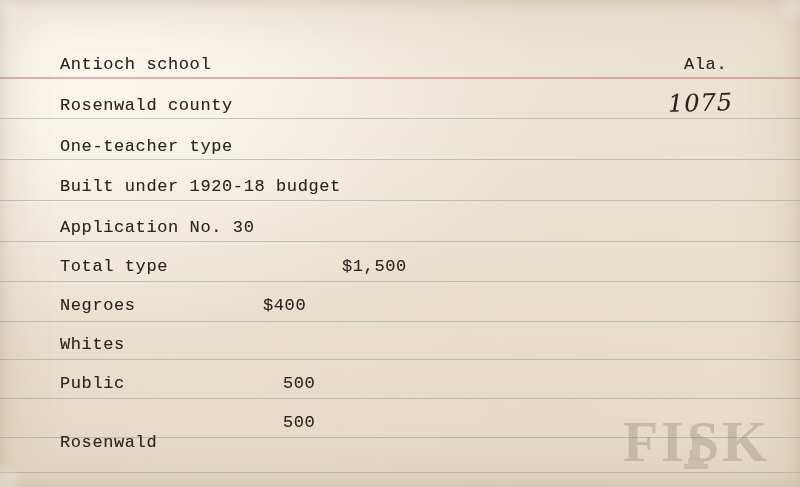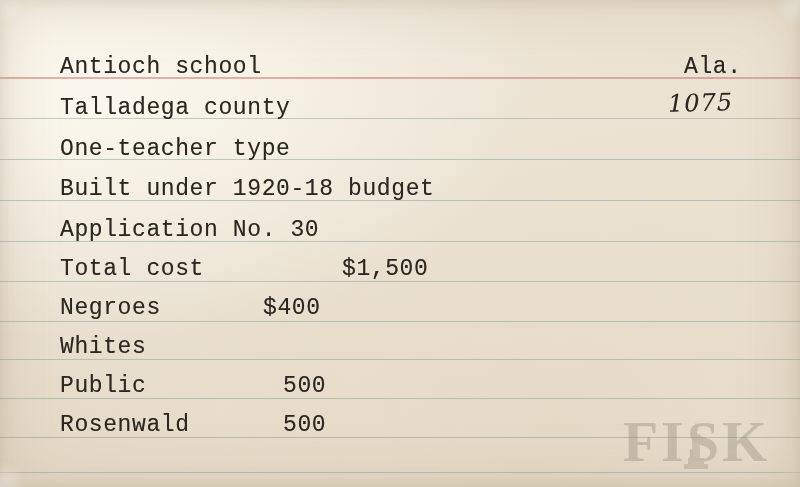--- a/index.html
+++ b/index.html
@@ -59,21 +59,21 @@
   .row {
     position: absolute;
     left: 0;
     right: 0;
     height: 0;
   }
   .cell {
     position: absolute;
     white-space: pre;
     color: #2a2621;
-    font-size: 23px;
+    font-size: 17px;
     letter-spacing: 0.6px;
     line-height: 1;
     text-shadow: 0 0 0.6px rgba(40,35,28,0.35);
   }
   .handwritten {
     font-family: "DejaVu Serif", "Liberation Serif", serif;
     font-style: italic;
     font-size: 24px;
     letter-spacing: 1px;
     color: #2b2720;
@@ -146,58 +146,58 @@
     <div class="rule" style="top:437px;"></div>
     <div class="rule" style="top:472px;"></div>
   </div>
 
   <div class="row" style="top:56px;">
     <span class="cell" style="left:60px;">Antioch school</span>
     <span class="cell" style="left:684px;">Ala.</span>
   </div>
 
   <div class="row" style="top:97px;">
-    <span class="cell" style="left:60px;">Talladega county</span>
+    <span class="cell" style="left:60px;">Rosenwald county</span>
     <span class="cell handwritten" style="left:668px; top:-6px;">1075</span>
   </div>
 
   <div class="row" style="top:138px;">
     <span class="cell" style="left:60px;">One-teacher type</span>
   </div>
 
   <div class="row" style="top:178px;">
     <span class="cell" style="left:60px;">Built under 1920-18 budget</span>
   </div>
 
   <div class="row" style="top:219px;">
     <span class="cell" style="left:60px;">Application No. 30</span>
   </div>
 
   <div class="row" style="top:258px;">
-    <span class="cell" style="left:60px;">Total cost</span>
+    <span class="cell" style="left:60px;">Total type</span>
     <span class="cell" style="left:342px;text-align:center;">$1,500</span>
   </div>
 
   <div class="row" style="top:297px;">
     <span class="cell" style="left:60px;">Negroes</span>
     <span class="cell" style="left:263px;">$400</span>
   </div>
 
   <div class="row" style="top:336px;">
     <span class="cell" style="left:60px;">Whites</span>
     <span class="cell" style="left:263px;"></span>
   </div>
 
   <div class="row" style="top:375px;">
     <span class="cell" style="left:60px;">Public</span>
     <span class="cell" style="left:283px;">500</span>
   </div>
 
   <div class="row" style="top:414px;">
-    <span class="cell" style="left:60px;">Rosenwald</span>
+    <span class="cell" style="left:60px;margin-top:20px;">Rosenwald</span>
     <span class="cell" style="left:283px;">500</span>
   </div>
 
   <div id="watermark">
     <svg class="fisk-mark" viewBox="0 0 34 52">
       <path d="M17 2 L19 10 L17 14 L15 10 Z" fill="#7d7468"></path>
       <rect x="13" y="14" width="8" height="24" fill="#7d7468"></rect>
       <rect x="9" y="38" width="16" height="6" fill="#7d7468"></rect>
       <rect x="5" y="44" width="24" height="5" fill="#7d7468"></rect>
     </svg>

